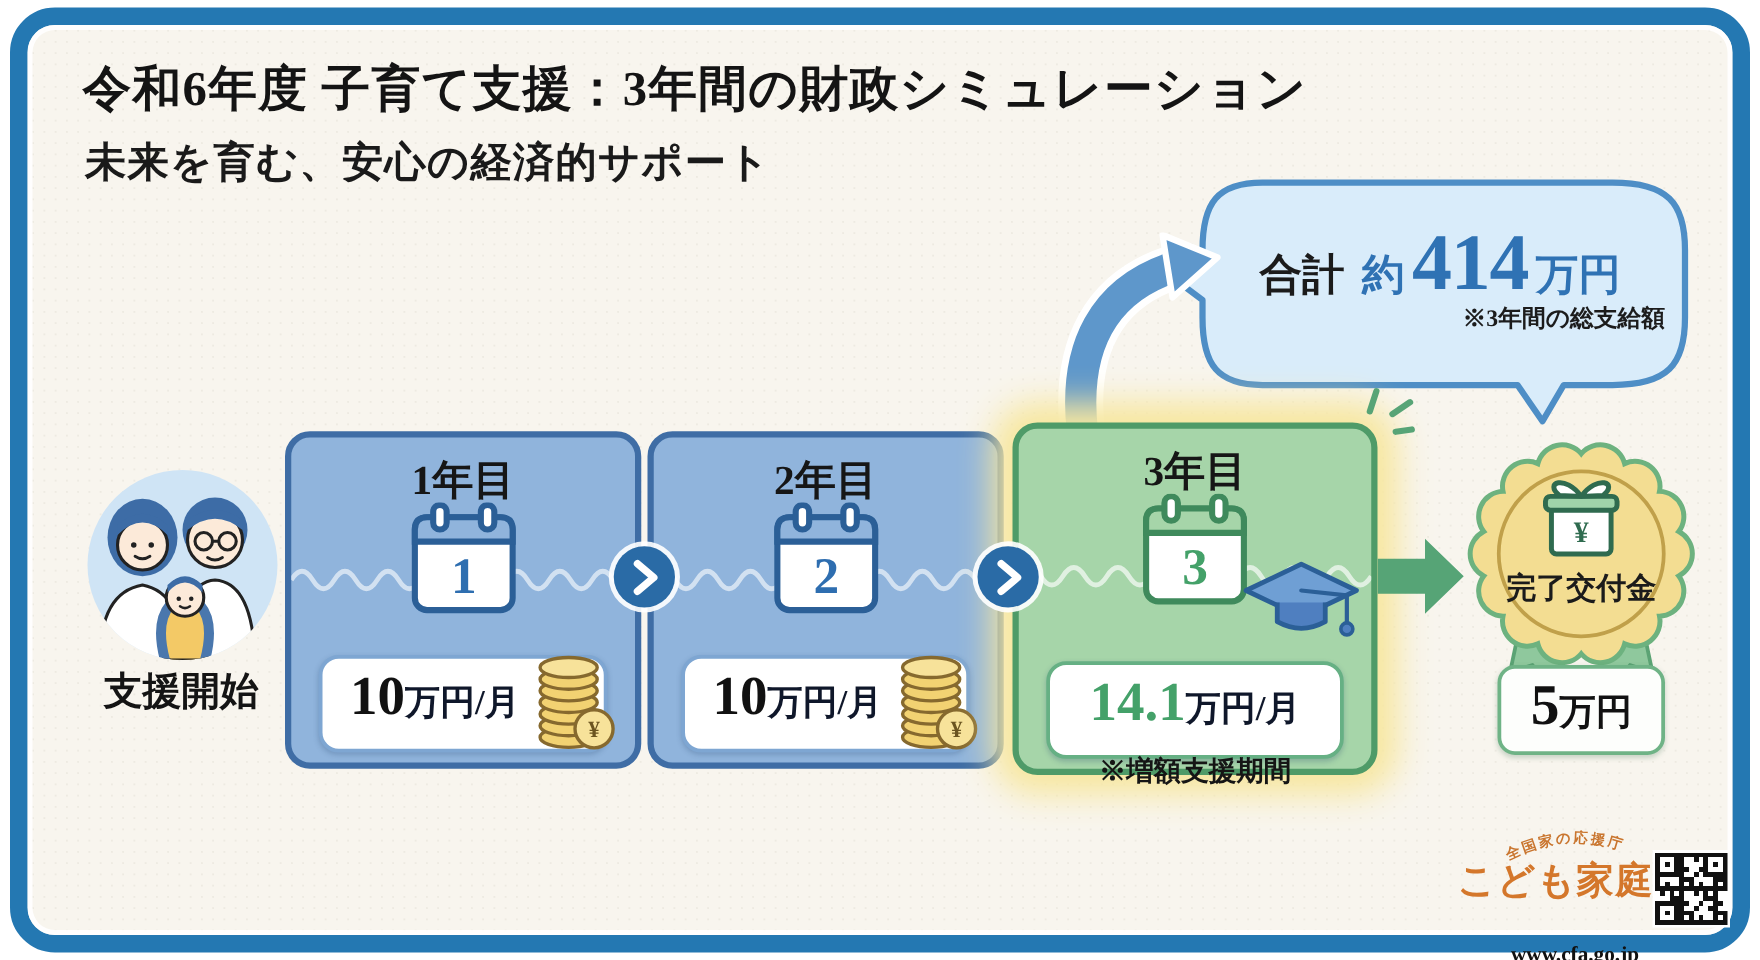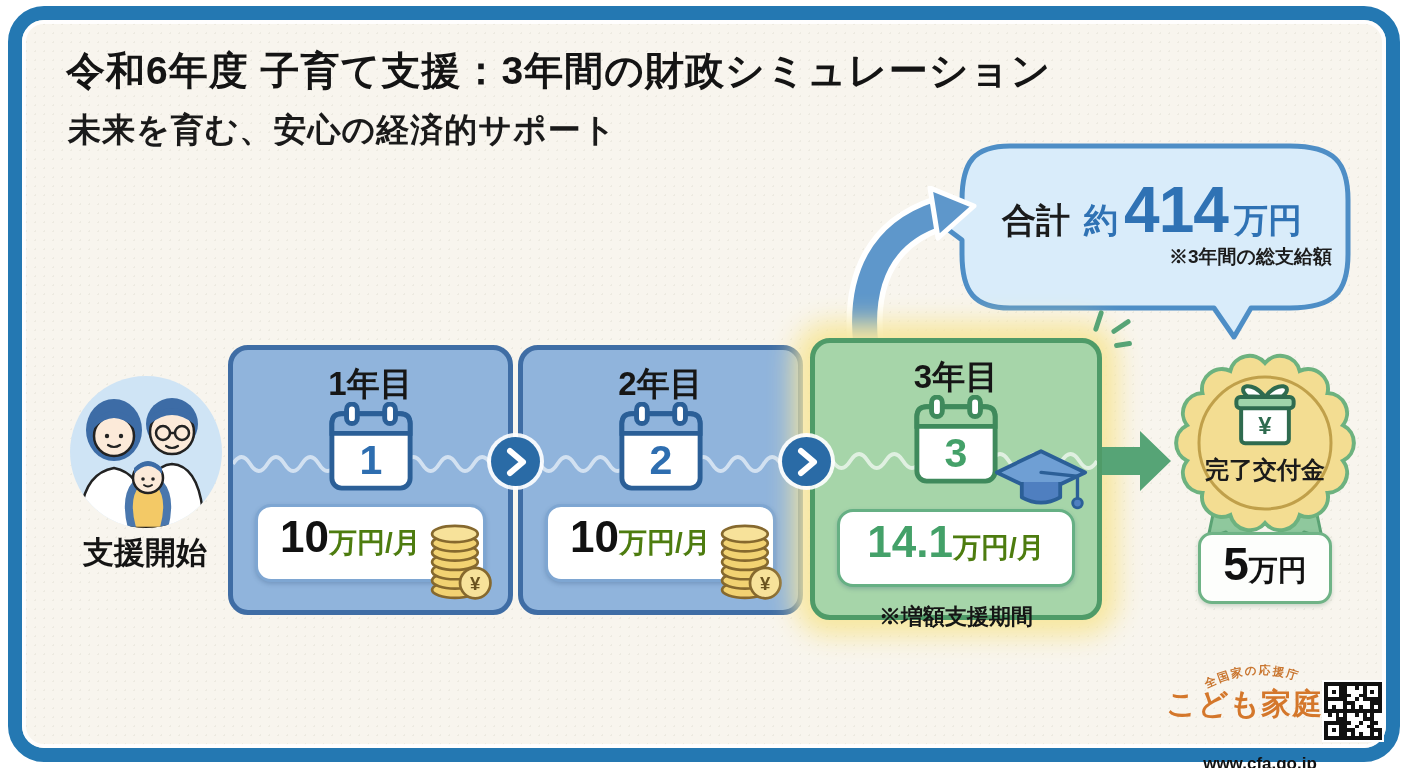--- a/index.html
+++ b/index.html
@@ -1,16 +1,16 @@
 <!DOCTYPE html>
 <html lang="ja"><head>
 <meta charset="utf-8">
 <style>
   html,body{margin:0;padding:0;background:#fff;}
-  #canvas{position:relative;width:1408px;height:768px;font-family:Liberation Sans, sans-serif;overflow:hidden;background:#fff;}
+  #canvas{position:relative;width:1408px;height:768px;font-family:Liberation Serif, serif;overflow:hidden;background:#fff;}
   .frame{position:absolute;left:8px;top:6px;right:8px;bottom:6px;border:14px solid #2478b2;border-radius:36px;background:#f8f5ee;}
   .frame-inner{position:absolute;inset:0;border-radius:22px;box-shadow:inset 0 0 0 4px rgba(255,255,255,.9);
     background-image:radial-gradient(rgba(190,185,170,.18) 1px,transparent 1px);background-size:9px 9px;}
   .abs{position:absolute;}
   .title{left:66px;top:44px;font-size:39px;font-weight:900;color:#141414;letter-spacing:1px;white-space:nowrap;}
   .subtitle{left:68px;top:108px;font-size:33px;font-weight:800;color:#1a1a1a;letter-spacing:1px;white-space:nowrap;}
 
   
   .bubble-svg{left:938px;top:140px;}
   .bubble-text{left:972px;top:180px;width:360px;text-align:right;}
@@ -33,27 +33,27 @@
   .card.blue{background:#90b4dc;border:5px solid #3f6da5;}
   .card.green{background:#a6d5a9;border:5px solid #4f9b68;box-shadow:0 0 26px 16px #f7e79f;}
   .card1{left:228px;top:345px;width:285px;height:270px;}
   .card2{left:518px;top:345px;width:285px;height:270px;}
   .card3{left:810px;top:338px;width:292px;height:282px;}
   .year-label{position:absolute;top:12px;left:0;width:100%;text-align:center;font-size:33px;font-weight:900;color:#161616;}
   .wave{position:absolute;left:0;top:100px;width:100%;height:28px;}
   .card.green .wave{top:104px;}
   .calendar{position:absolute;left:50%;transform:translateX(-50%);top:52px;}
   .grad-cap{position:absolute;right:8px;top:104px;}
-  .pill{position:absolute;left:22px;right:22px;bottom:28px;height:64px;background:#fff;border-radius:16px;
+  .pill{position:absolute;left:22px;right:22px;bottom:8px;height:64px;background:#fff;border-radius:16px;
         display:flex;align-items:baseline;box-shadow:0 2px 4px rgba(40,70,110,.25);}
   .card.blue .pill{border:3px solid #7ea6d2;padding-left:22px;padding-top:8px;}
   .card.green .pill{border:3px solid #66b084;justify-content:center;padding-top:8px;}
   .pill-amount{font-size:44px;font-weight:900;color:#111;line-height:1;}
   .card.green .pill-amount{color:#44a169;}
-  .pill-unit{font-size:28px;font-weight:800;color:#4d7c0f;}
+  .pill-unit{font-size:28px;font-weight:800;color:#0f172a;}
   .coin-stack{position:absolute;right:14px;bottom:10px;}
   .year-note{left:810px;top:602px;width:292px;text-align:center;font-size:22px;font-weight:800;color:#151515;}
 
   
   .chev{position:absolute;width:49px;height:49px;border-radius:50%;background:#2a6ba6;
         box-shadow:0 0 0 4px rgba(255,255,255,.9);z-index:5;display:flex;align-items:center;justify-content:center;}
   .chev1{left:491px;top:437px;}
   .chev2{left:782px;top:437px;}
 
   

